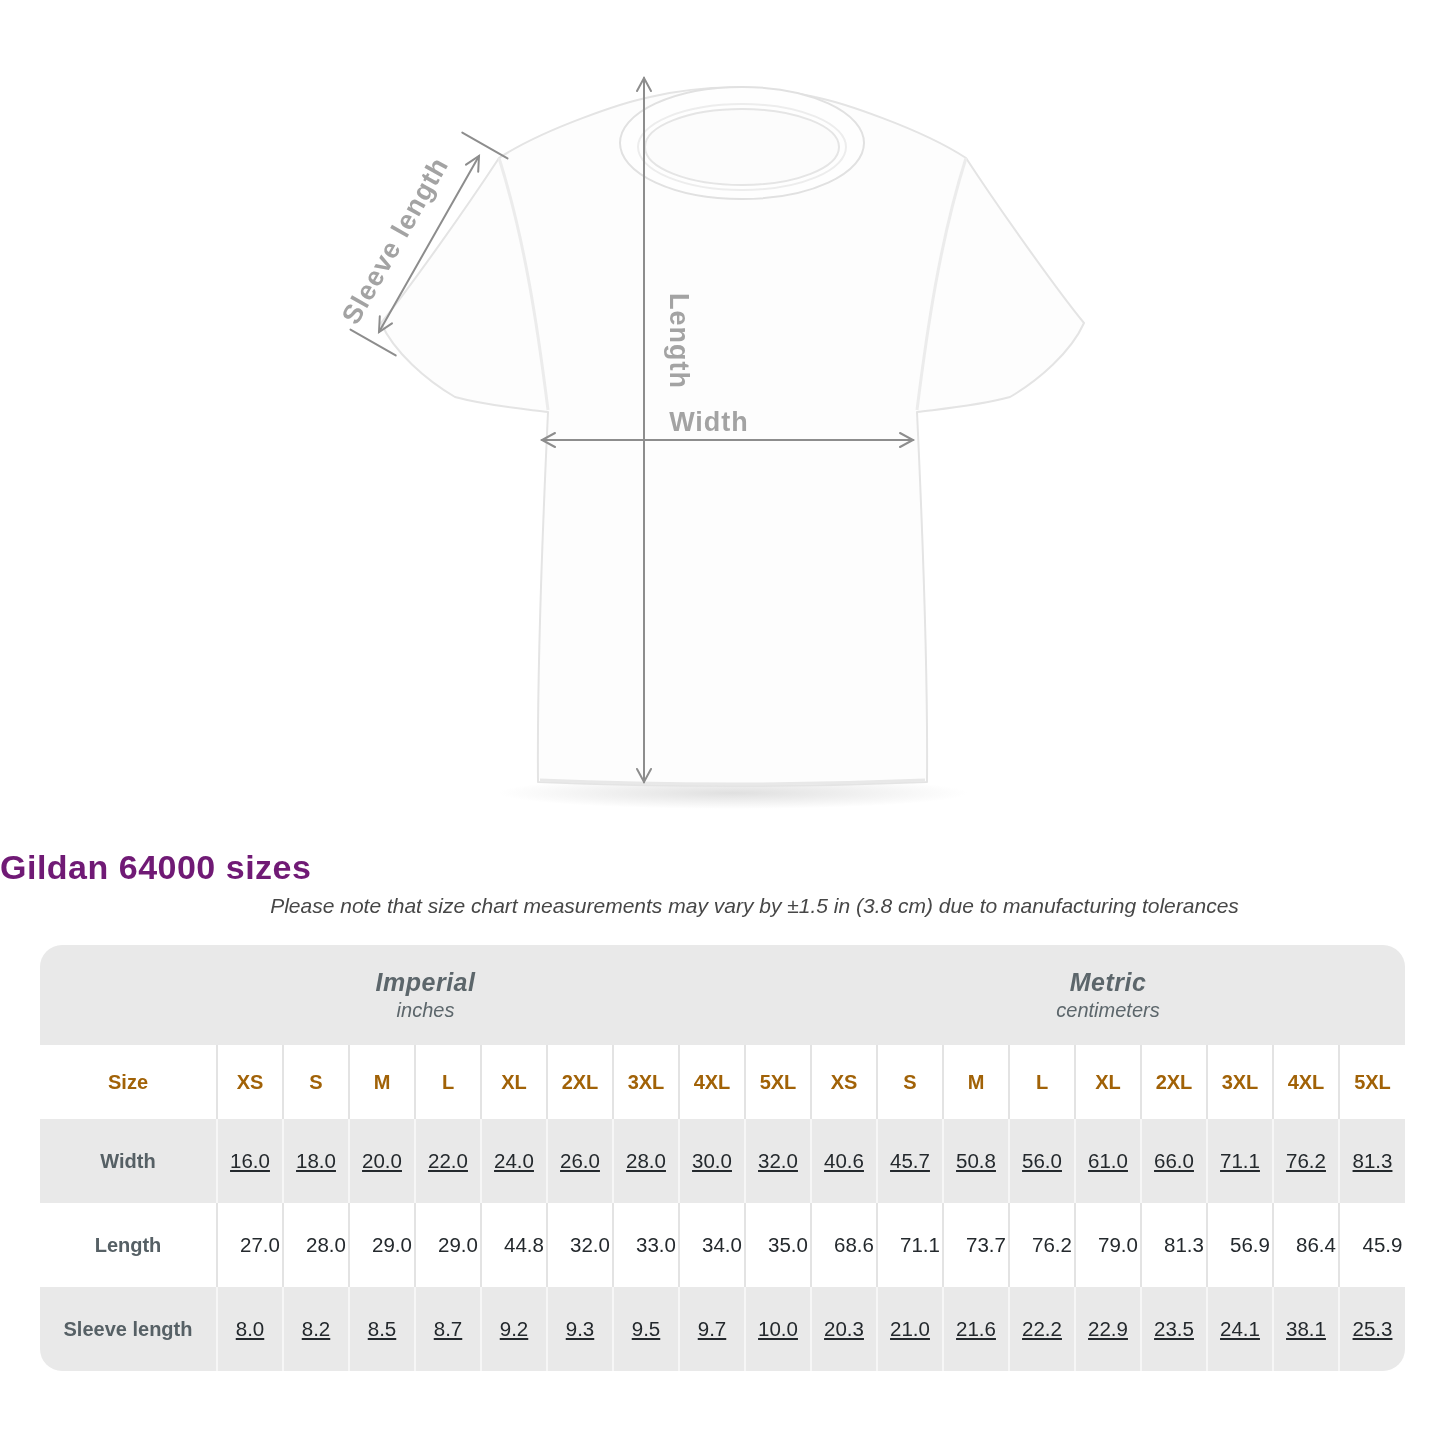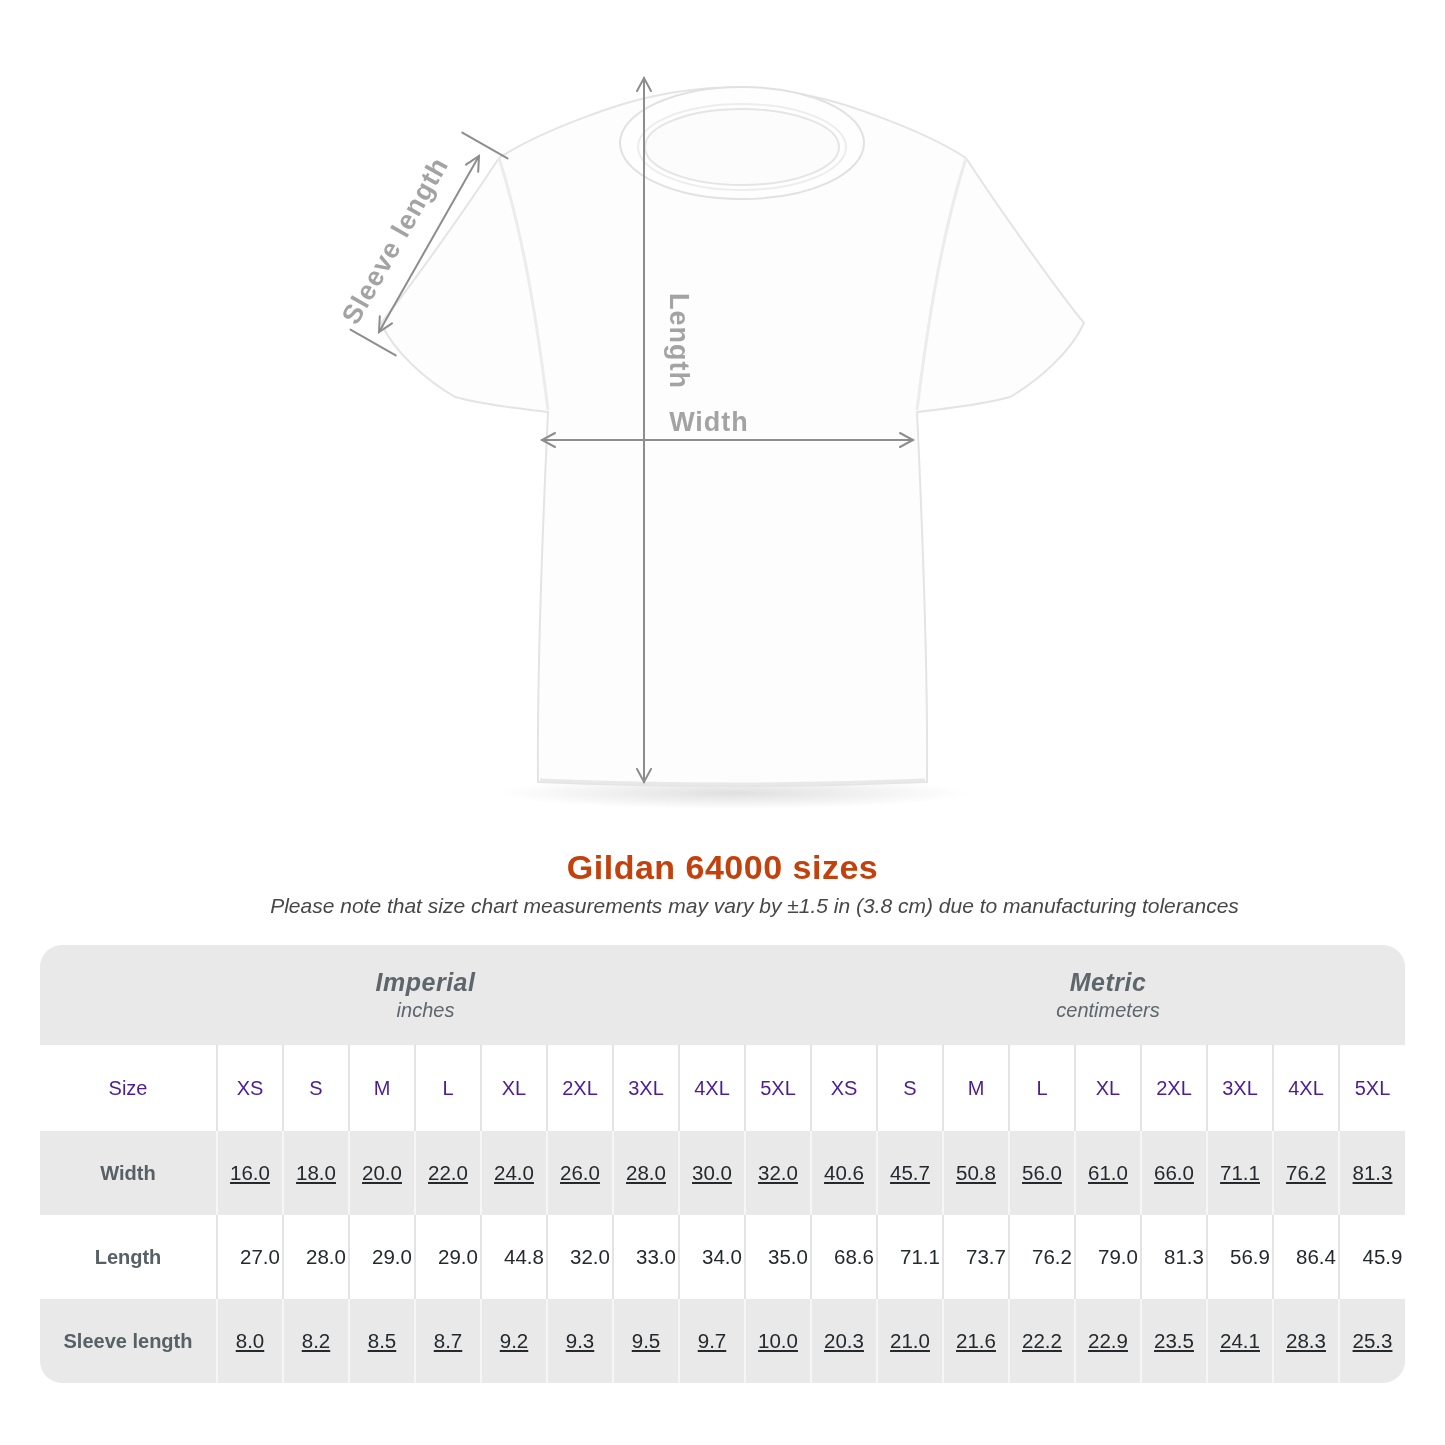--- a/index.html
+++ b/index.html
@@ -1,29 +1,29 @@
 <!DOCTYPE html>
 <html><head>
 <meta charset="utf-8">
 <style>
   html,body{margin:0;padding:0;background:#ffffff;}
   body{width:1445px;height:1445px;position:relative;font-family:"Liberation Sans",sans-serif;overflow:hidden;}
   .diagram{position:absolute;top:0;left:0;}
-  .page-title{position:absolute;top:848px;left:0;width:1445px;text-align:center;margin:0;
-    font-size:34px;font-weight:bold;color:#c2410c;letter-spacing:.5px;}
+  .page-title{position:absolute;top:848px;left:0;width:1445px;text-align:left;margin:0;
+    font-size:34px;font-weight:bold;color:#701a75;letter-spacing:.5px;}
   .note{position:absolute;top:894px;left:0;width:1445px;text-align:center;margin:0;
     font-size:21px;font-style:italic;color:#474747;padding-left:32px;}
   .table-wrap{position:absolute;left:40px;top:945px;width:1365px;border-radius:22px;overflow:hidden;}
   table{border-collapse:collapse;width:100%;table-layout:fixed;}
   col.c-label{width:177px;}
   th,td{padding:0;text-align:center;vertical-align:middle;}
   tr.groups th{background:#e9e9e9;height:100px;vertical-align:middle;}
   .g-title{font-size:25px;font-weight:bold;font-style:italic;color:#5c666b;letter-spacing:.5px;}
   .g-sub{font-size:20px;font-style:italic;font-weight:normal;color:#5c666b;margin-top:2px;}
-  tr.sizes th{background:#ffffff;height:86px;font-size:20px;font-weight:normal;color:#4c1d95;}
+  tr.sizes th{background:#ffffff;height:74px;font-size:20px;font-weight:bold;color:#a16207;}
   tr.sizes th + th{border-left:2px solid #e3e3e3;}
   tbody tr{height:84px;}
   tbody tr.gray{background:#e9e9e9;}
   tbody tr.white{background:#ffffff;}
   tbody th{font-size:20px;font-weight:bold;color:#566065;}
   tbody td{font-size:20.5px;color:#24292d;}
   tbody tr.white td{border-left:2px solid #e3e3e3;padding-left:20px;}
   tbody tr.gray td{border-left:2px solid #f6f6f6;text-decoration:underline;}
   svg text{font-family:"Liberation Sans",sans-serif;}
 </style>
@@ -208,18 +208,18 @@
           <td>9.5</td>
           <td>9.7</td>
           <td>10.0</td>
           <td>20.3</td>
           <td>21.0</td>
           <td>21.6</td>
           <td>22.2</td>
           <td>22.9</td>
           <td>23.5</td>
           <td>24.1</td>
-          <td>28.3</td>
+          <td>38.1</td>
           <td>25.3</td>
         </tr>
       </tbody>
   </table>
 </div>
 
 </body></html>

